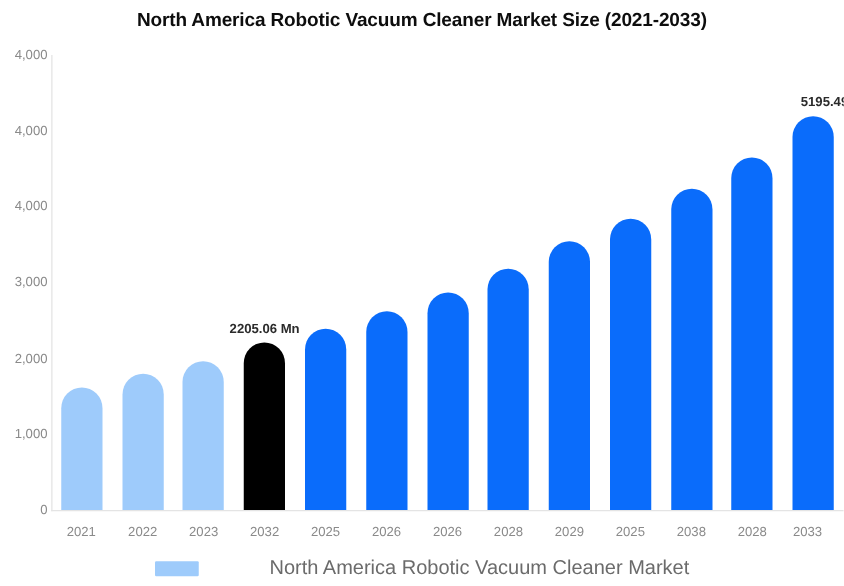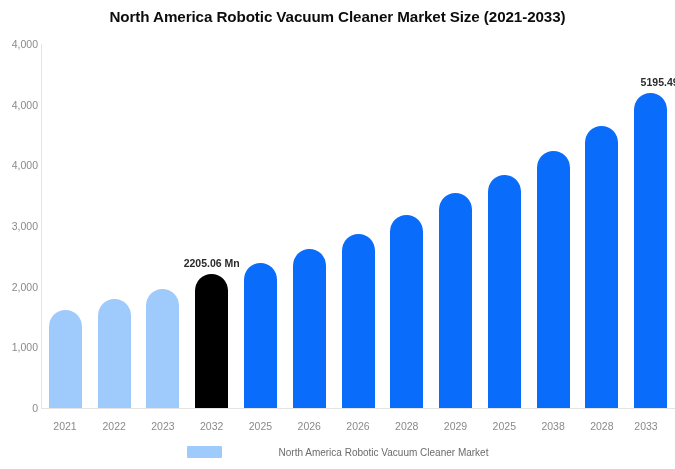--- a/index.html
+++ b/index.html
@@ -124,21 +124,21 @@
     align-items: center;
     gap: 9px;
   }
   .legend-swatch {
     width: 35px;
     height: 12px;
     background: #9ecbfb;
     border-radius: 1px;
   }
   .legend-label {
-    font-size: 10px;
+    font-size: 16px;
     color: #6b6b6b;
     white-space: nowrap;
     margin-left: 48px;
   }
 </style>
 </head>
 <body>
 
 <div id="chart-root">
 

